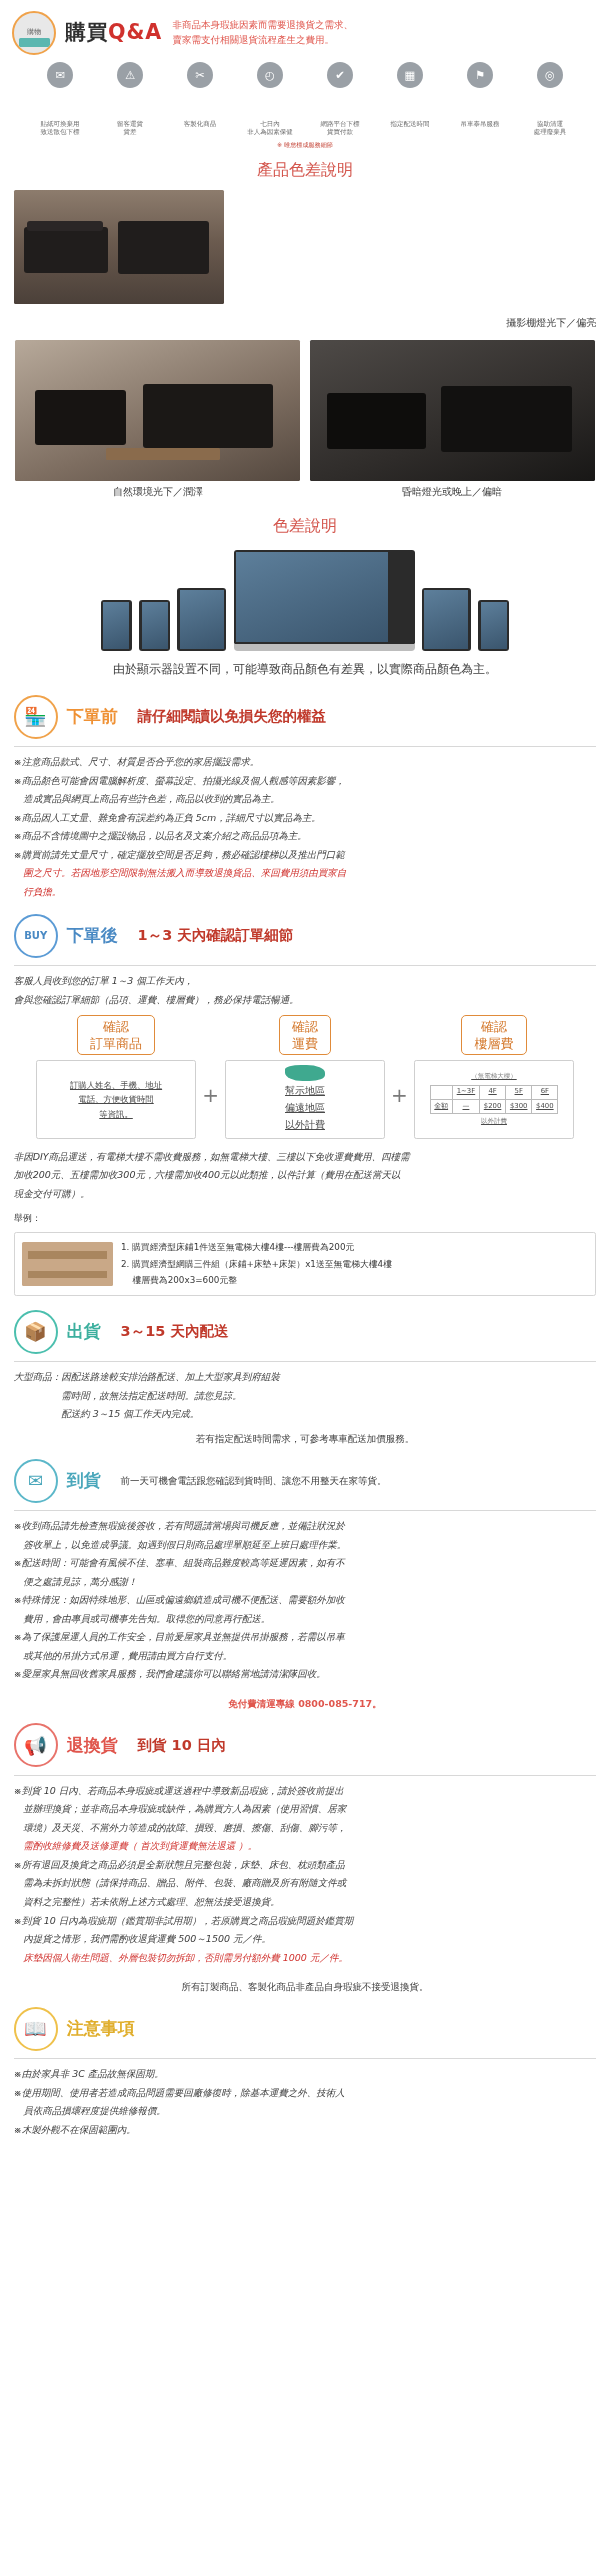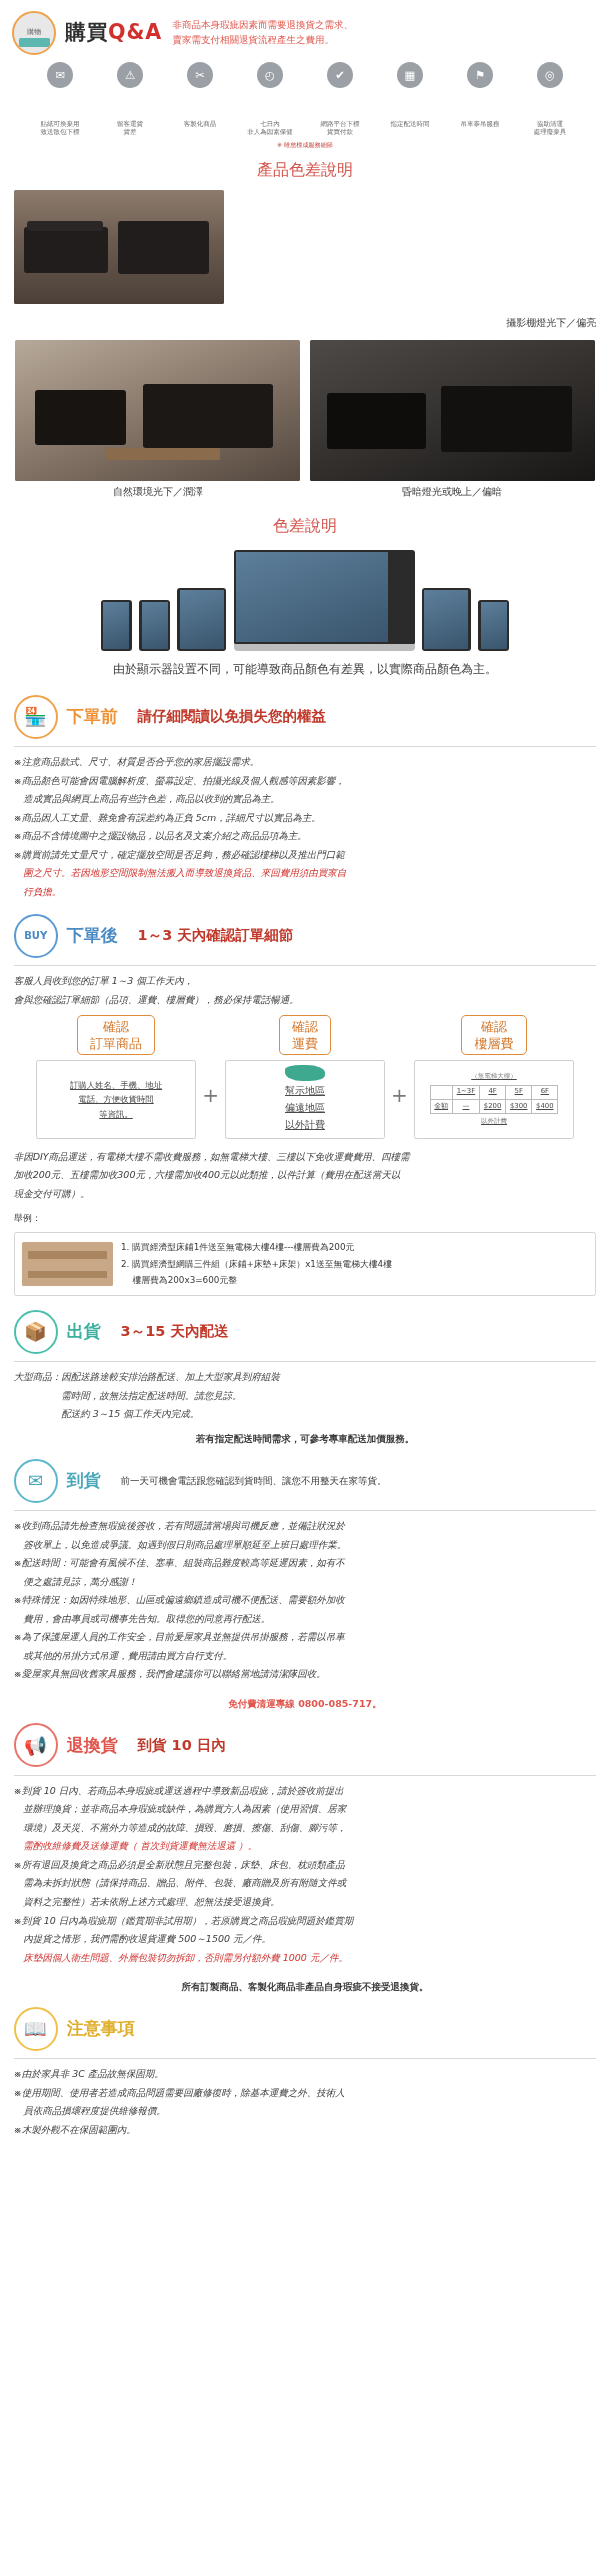--- a/index.html
+++ b/index.html
@@ -155,21 +155,21 @@
   .fee-note { font-size: 6.5px; color:#777; text-align:center; margin-top:2.3px; }
 
   .example-box {
     border:0.8px solid #d5d5d5; border-radius:2.3px; padding: 6.1px 7.6px; margin: 6.1px 0 9.1px 0;
     font-size: 8.8px; line-height: 1.9; display:flex; gap: 7.6px; align-items:center;
   }
   .ex-img { width: 91px; height: 44px; flex:0 0 91px; background:#c9a887; border-radius:1.5px; position:relative; }
   .ex-img:before { content:""; position:absolute; left:6.1px; right:6.1px; top:9.1px; height:7.6px; background:#a9865f; }
   .ex-img:after  { content:""; position:absolute; left:6.1px; right:6.1px; bottom:7.6px; height:7.6px; background:#a9865f; }
 
-  .hl-line { text-align:center; font-size: 9.5px; color:#3d3d3d; padding: 4.6px 0 7.6px 0; font-weight: bold; }
+  .hl-line { text-align:center; font-size: 9.5px; color:#3d3d3d; padding: 4.6px 0 7.6px 0; }
   .phone-free { color:#e0564d; font-weight:bold; }
   .footer-pad { height: 18.3px; }
 </style>
 </head>
 <body>
 
 <div class="page">
 
   <div class="qa-header">
     <div class="qa-logo">

